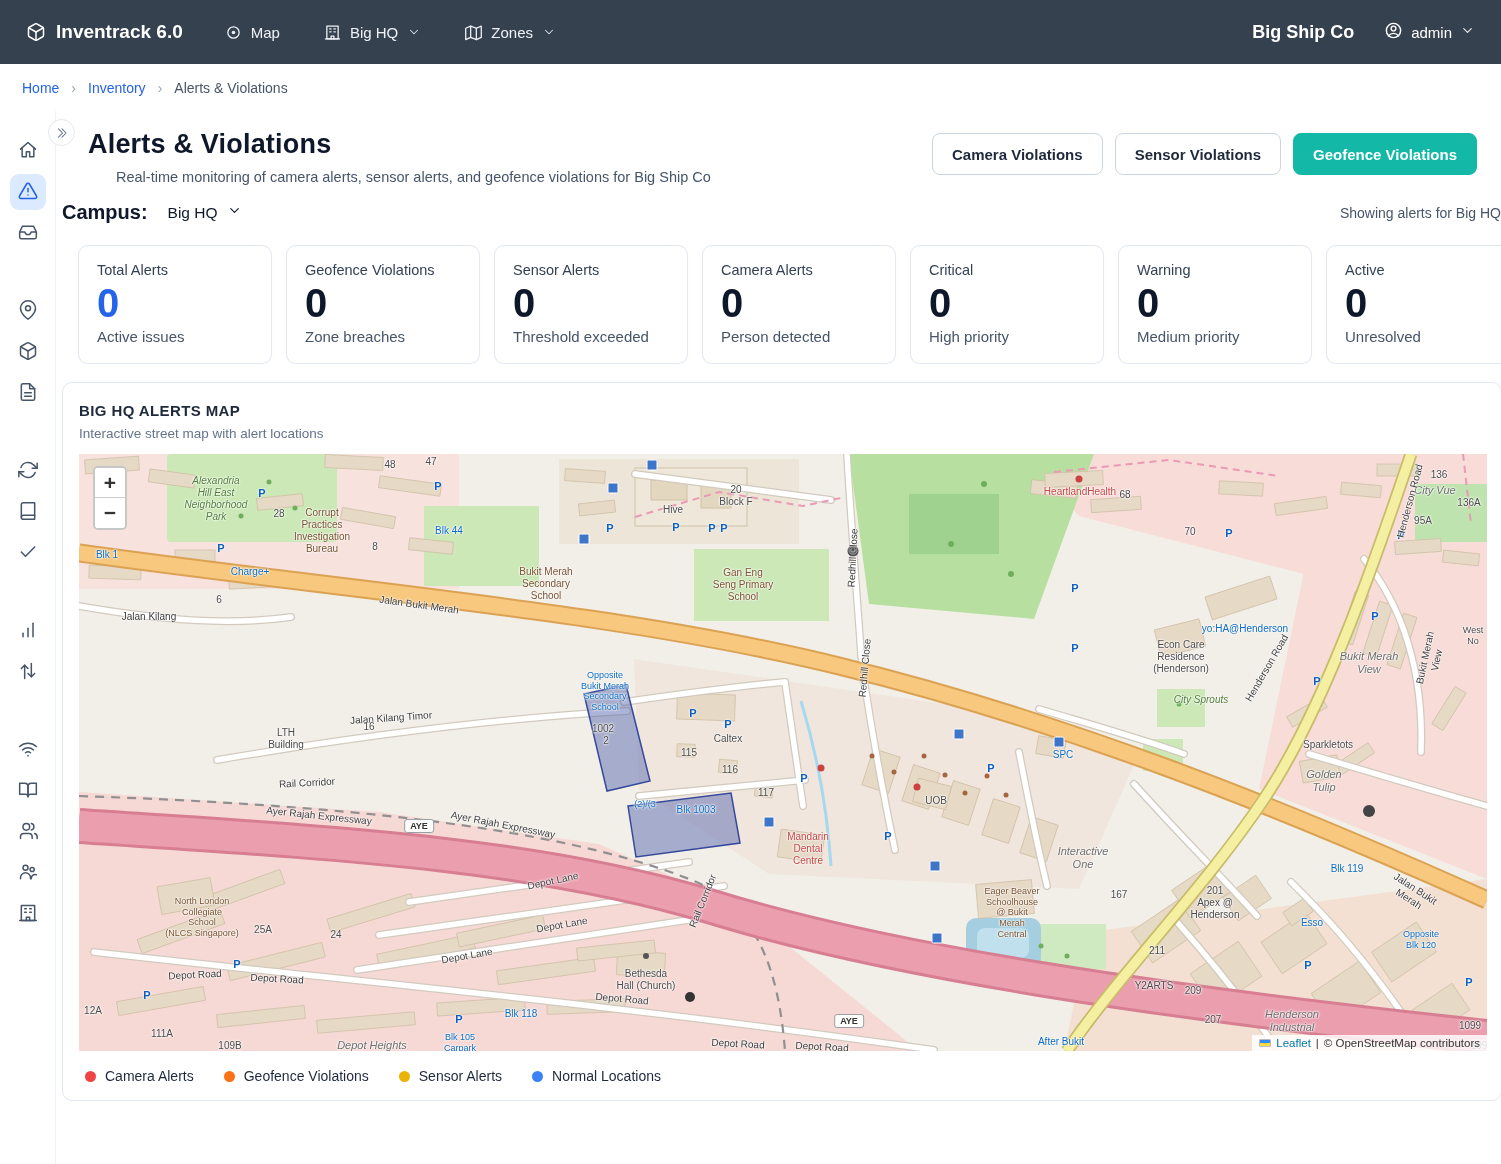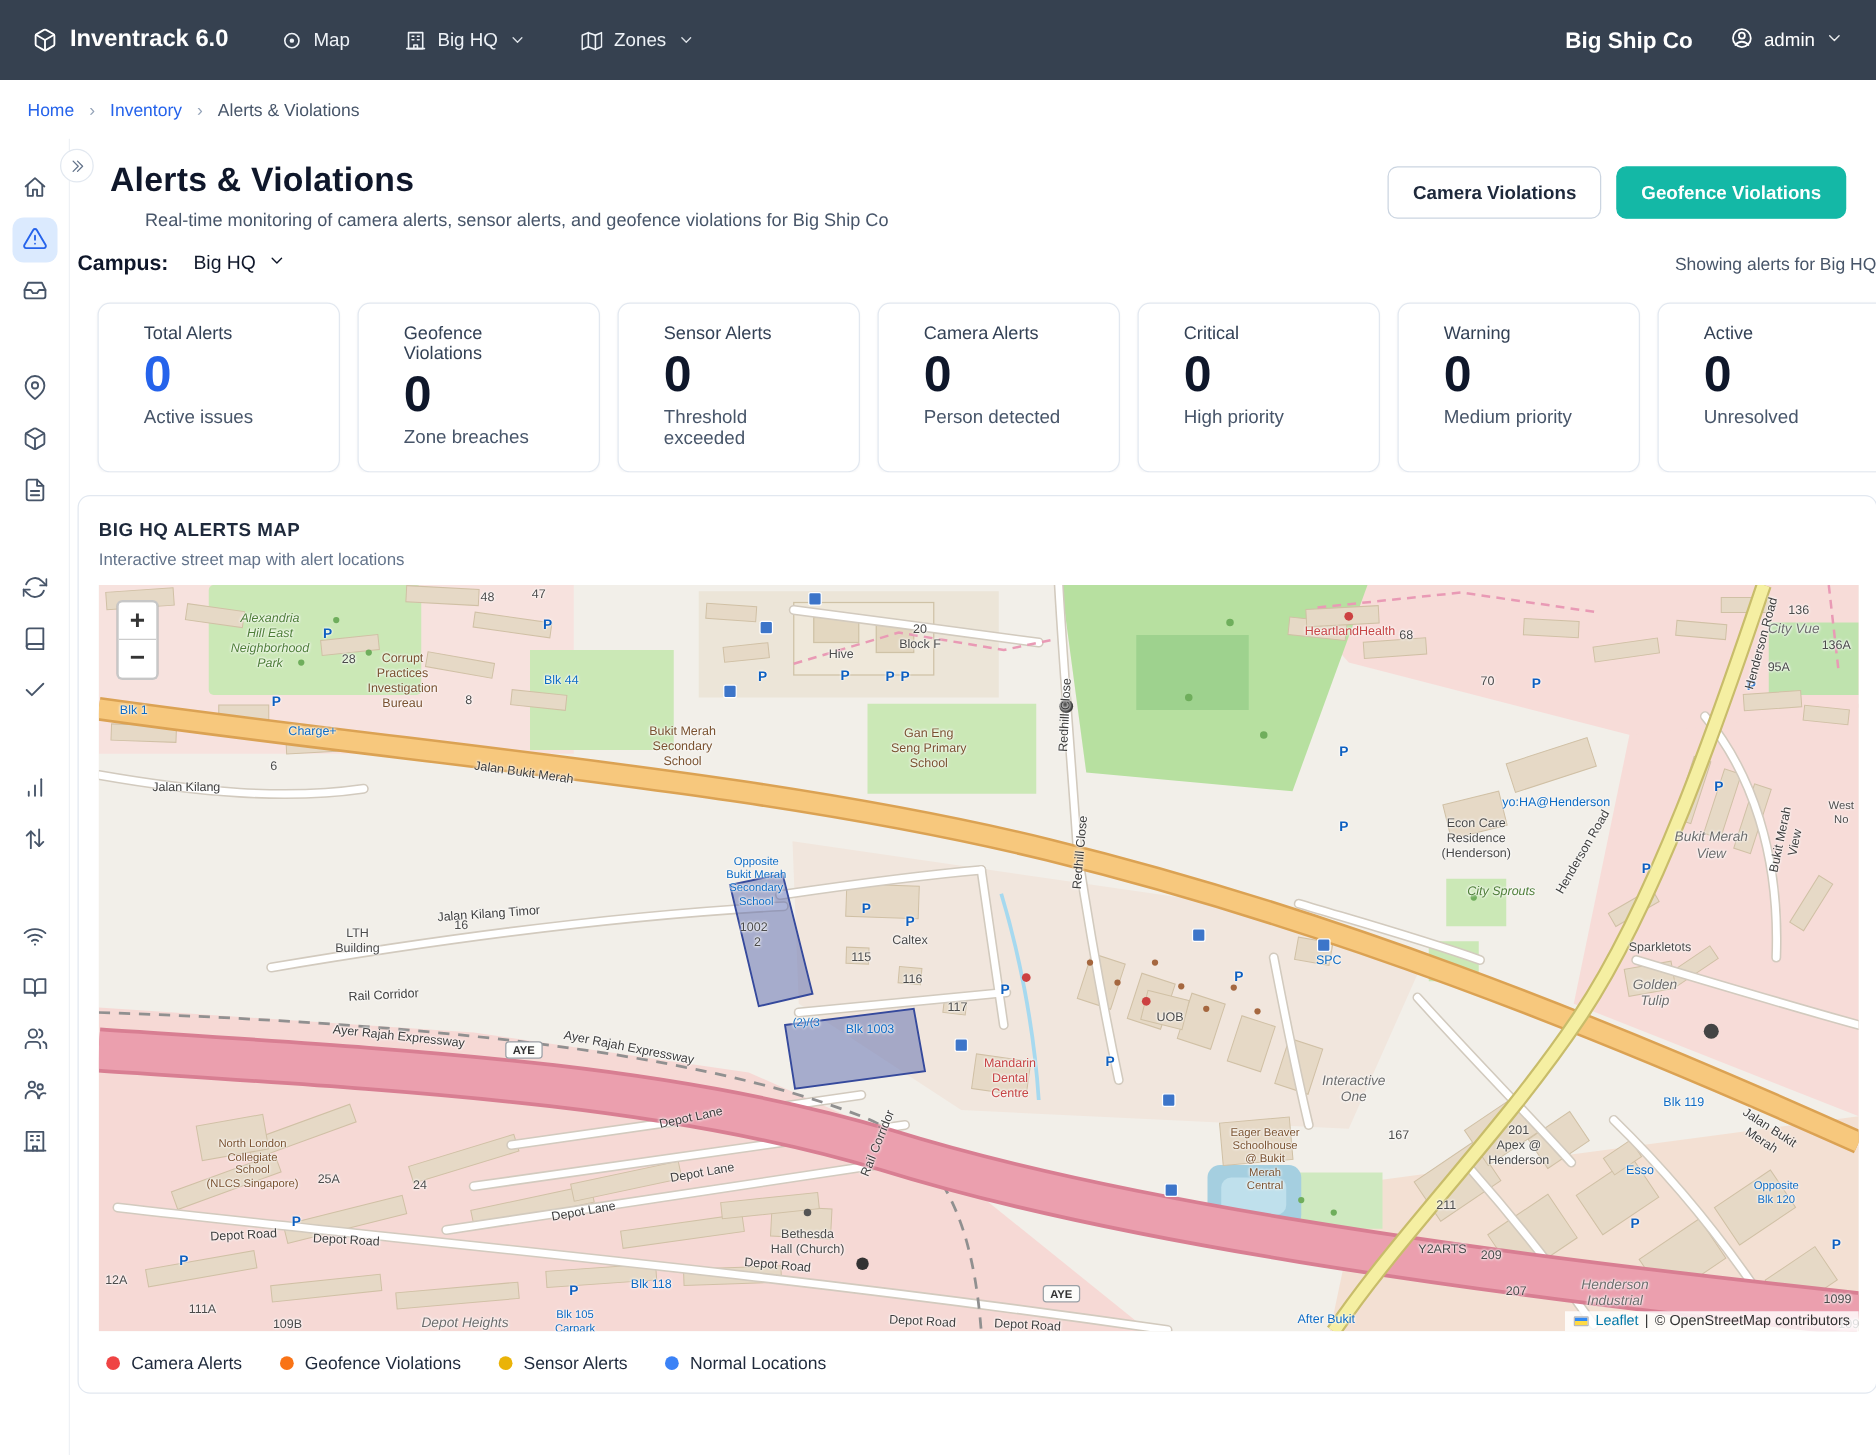--- a/index.html
+++ b/index.html
@@ -45,28 +45,28 @@
   .page-subtitle { font-size:14.5px; color:#475569; margin-top:9px;margin-left:28px; }
   .btn-row { display:flex; gap:12px; margin-top:4px; }
   .btn { height:42px; padding:0 19px; border-radius:8px; font-size:15px; font-weight:600;
     border:1px solid #cbd5e1; background:#fff; color:#1e293b; cursor:pointer;
     font-family:"Liberation Sans", sans-serif; }
   .btn.primary { background:#14b8a6; border-color:#14b8a6; color:#fff; }
 
   .campus-row { display:flex; justify-content:space-between; align-items:center;
     padding:16px 0 0 6px; }
   .campus-left { display:flex; align-items:center; }
-  .campus-label { font-size:17px; font-weight:700; color:#0f172a; }
+  .campus-label { font-size:20px; font-weight:700; color:#0f172a; }
   .campus-select { display:flex; align-items:center; gap:9px; margin-left:20px; font-size:15.5px;
     color:#0f172a; cursor:pointer; }
   .showing { font-size:14px; color:#475569; white-space:nowrap; }
 
   .stats-row { display:flex; gap:14px; padding:21px 0 0 22px; overflow:hidden; }
   .stat-card { min-width:194px; width:194px; border:1px solid #e2e8f0; border-radius:10px;
-    padding:16px 36px 18px; background:#fff; box-shadow:0 1px 2px rgba(15,23,42,.04); }
+    padding:16px 18px 18px; background:#fff; box-shadow:0 1px 2px rgba(15,23,42,.04); }
   .stat-label { font-size:14.5px; color:#334155; }
   .stat-value { font-size:40px; font-weight:800; line-height:1.08; margin-top:4px; }
   .stat-sub { font-size:15px; color:#475569; margin-top:3px; }
 
   
   .map-card { margin:18px 0 0 6px; border:1px solid #e2e8f0; border-radius:10px; background:#fff;
     width:1440px; }
   .map-card-header { padding:19px 16px 13px; }
   .map-title { font-size:15px; font-weight:800; color:#1e293b; letter-spacing:.4px; }
   .map-subtitle { font-size:13.5px; color:#64748b; margin-top:7px; }
@@ -323,20 +323,21 @@
     </button>
 
   <main class="main">
     <div class="header-row">
       <div>
         <div class="page-title">Alerts &amp; Violations</div>
         <div class="page-subtitle">Real-time monitoring of camera alerts, sensor alerts, and geofence violations for Big Ship Co</div>
       </div>
       <div class="btn-row" id="btn-row">
           <button class="btn">Camera Violations</button>
+          <button class="btn">Sensor Violations</button>
           <button class="btn primary">Geofence Violations</button>
         </div>
     </div>
 
     <div class="campus-row">
       <div class="campus-left">
         <span class="campus-label">Campus:</span>
         <span class="campus-select">
           <span>Big HQ</span>
           <span id="campus-chev"><svg width="15" height="15" viewBox="0 0 24 24" fill="none" stroke="currentColor" stroke-width="1.8" stroke-linecap="round" stroke-linejoin="round">

